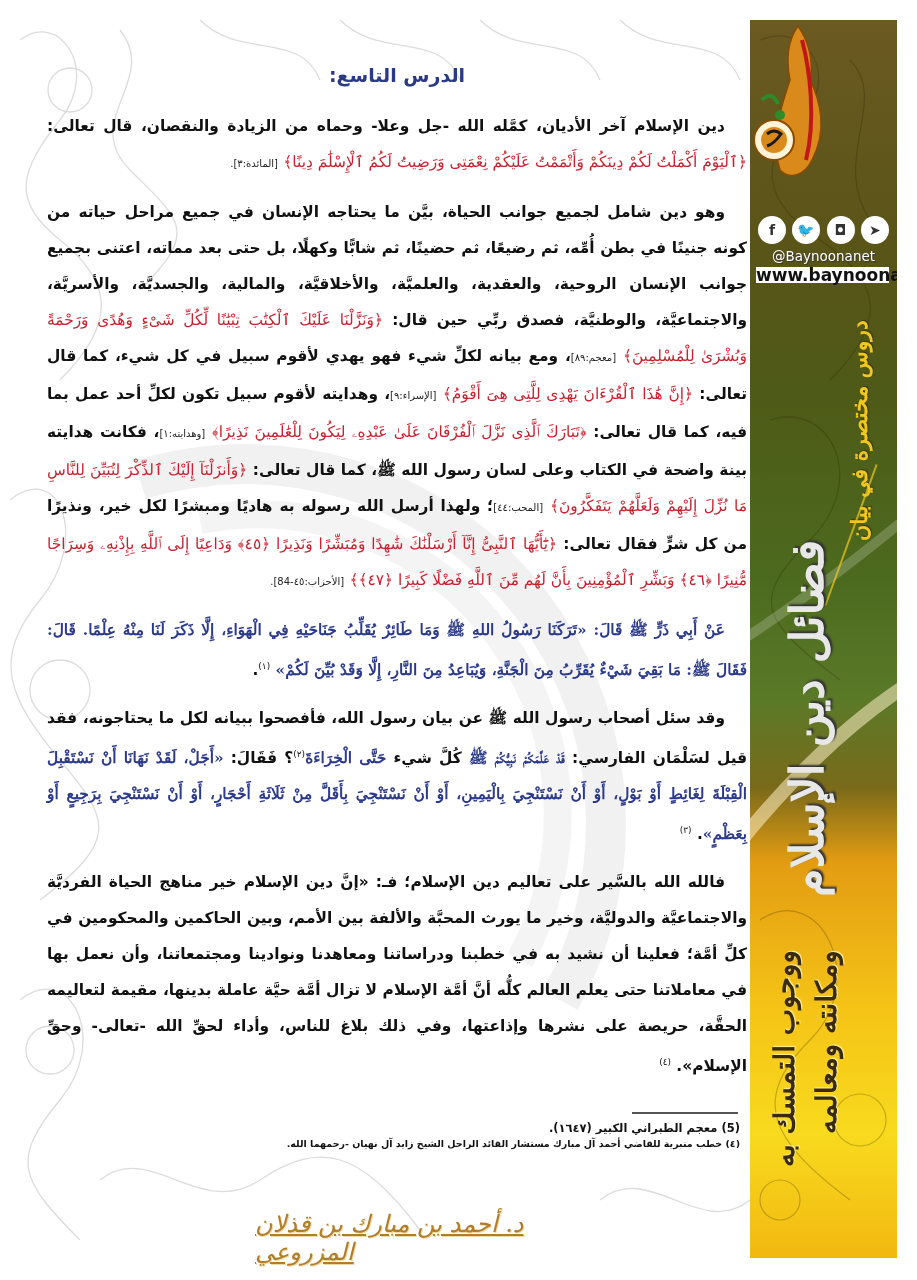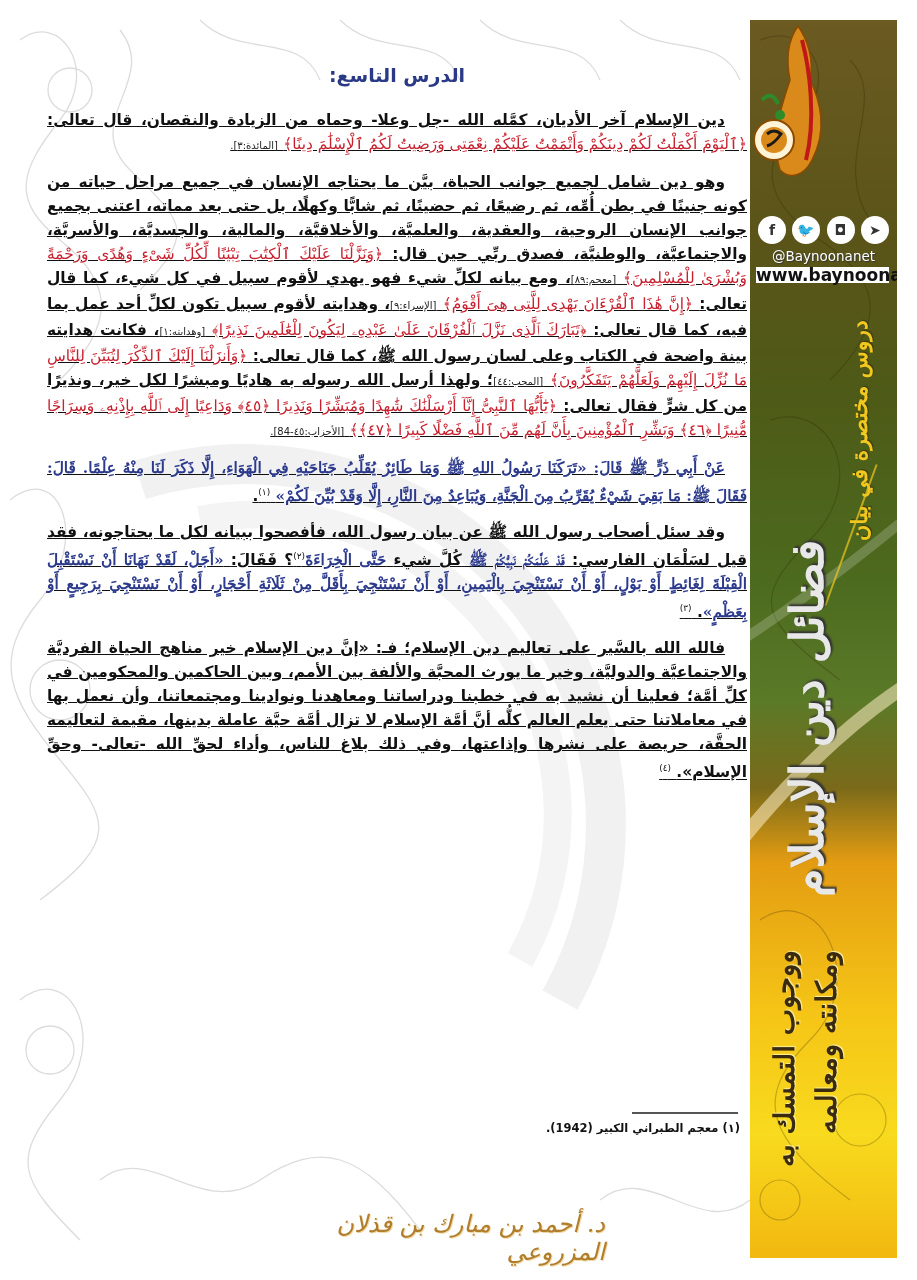--- a/index.html
+++ b/index.html
@@ -9,34 +9,35 @@
     font-family: "DejaVu Sans", sans-serif;
   }
   .bg-pattern { position: absolute; left: 0; top: 0; width: 917px; height: 1280px; z-index: 0; }
   .page {
     position: absolute; left: 40px; top: 60px; width: 700px; z-index: 2;
     direction: rtl; text-align: justify; margin-left: 7px;
   }
   .title-block { text-align: center; margin-bottom: 18px; }
   .lesson-no { color: #2b3a86; font-weight: bold; font-size: 19px; line-height: 30px; }
   .lesson-title { color: #2b3a86; font-weight: bold; font-size: 21px; line-height: 34px; }
-  p { margin: 0 0 12px 0; font-size: 15.4px; line-height: 24px; color: #111; font-weight: bold; text-align-last: right; text-decoration: underline; }
+  p { margin: 0 0 12px 0; font-size: 15.4px; line-height: 36px; color: #111; font-weight: bold; text-align-last: right; }
   .indent { text-indent: 22px; }
   .ayah { color: #c8202e; font-family: "DejaVu Serif", serif; font-weight: normal; }
   .ref { font-size: 10px; font-weight: normal; color: #222; }
   .hadith { color: #2c3a8c; font-family: "DejaVu Serif", serif; }
   .sup { font-size: 9px; vertical-align: super; font-weight: normal; }
   .fn-divider { position: absolute; left: 632px; top: 1112px; width: 106px; height: 2px; background: #555; z-index: 2; }
   .footnotes { position: absolute; left: 240px; top: 1120px; width: 500px; direction: rtl; z-index: 2; }
   .fn { font-size: 11.5px; line-height: 16px; color: #111; font-weight: bold; }
   .fn.small { font-size: 9.5px; }
   .signature {
-    position: absolute; left: 255px; top: 1210px; width: 350px; text-align: right; direction: rtl; z-index: 2;
+    position: absolute; left: 255px; top: 1210px; width: 350px; text-align: left; direction: rtl; z-index: 2;
     font-family: "DejaVu Serif", serif; font-style: italic; font-size: 24px; color: #b07d2a;
     text-shadow: 1px 1px 0 #f0d9a8;
+    text-decoration: underline;
   }
   
   .banner {
     position: absolute; left: 750px; top: 20px; width: 147px; height: 1238px; z-index: 3; overflow: hidden;
     background: linear-gradient(180deg, #6b5a22 0%, #5a5418 18%, #4e5a17 30%, #4c6a1e 45%, #5b7a28 55%, #7a6a1a 62%, #e39c12 68%, #f5c416 80%, #f8da1e 90%, #f2b810 100%);
   }
   .banner svg { position: absolute; left: 0; top: 0; }
   .logo { position: absolute; left: 30px; top: 22px; width: 80px; height: 170px; }
   .social-row { position: absolute; left: 8px; top: 196px; width: 131px; display: flex; justify-content: space-between; }
   .social-icon { width: 28px; height: 28px; border-radius: 50%; background: #fff; color: #333; display: flex; align-items: center; justify-content: center; font-size: 14px; font-weight: bold; font-family: "DejaVu Sans", sans-serif; }
@@ -113,21 +114,22 @@
   </p>
 
   <p class="indent">
     <span>فالله الله بالسَّير على تعاليم دين الإسلام؛ فـ: «إنَّ دين الإسلام خير مناهج الحياة الفرديَّة والاجتماعيَّة والدوليَّة، وخير ما يورث المحبَّة والألفة بين الأمم، وبين الحاكمين والمحكومين في كلِّ أمَّة؛ فعلينا أن نشيد به في خطبنا ودراساتنا ومعاهدنا ونوادينا ومجتمعاتنا، وأن نعمل بها في معاملاتنا حتى يعلم العالم كلُّه أنَّ أمَّة الإسلام لا تزال أمَّة حيَّة عاملة بدينها، مقيمة لتعاليمه الحقَّة، حريصة على نشرها وإذاعتها، وفي ذلك بلاغ للناس، وأداء لحقِّ الله -تعالى- وحقِّ الإسلام».</span>
     <span class="sup">(٤)</span>
   </p>
 </div>
 
 <div class="fn-divider"></div>
 <div class="footnotes">
-  <div class="fn">(١) معجم الطبراني الكبير (1942).</div>
+  <div class="fn">(5) معجم الطبراني الكبير (١٦٤٧).</div>
+  <div class="fn small">(٤) خطب منبرية للقاضي أحمد آل مبارك مستشار القائد الراحل الشيخ زايد آل نهيان -رحمهما الله.</div>
 </div>
 
 <div class="signature">د. أحمد بن مبارك بن قذلان المزروعي</div>
 
 <div class="banner">
   <svg width="147" height="1238">
     <g fill="none" stroke="rgba(40,30,0,0.25)" stroke-width="1.2">
       <path d="M10 20 C60 0, 90 60, 50 100 S 10 180, 70 220 S 140 300, 80 360"></path>
       <path d="M100 40 C140 80, 80 140, 120 200"></path>
       <path d="M20 400 C80 380, 120 460, 60 520 S 10 600, 90 660"></path>

